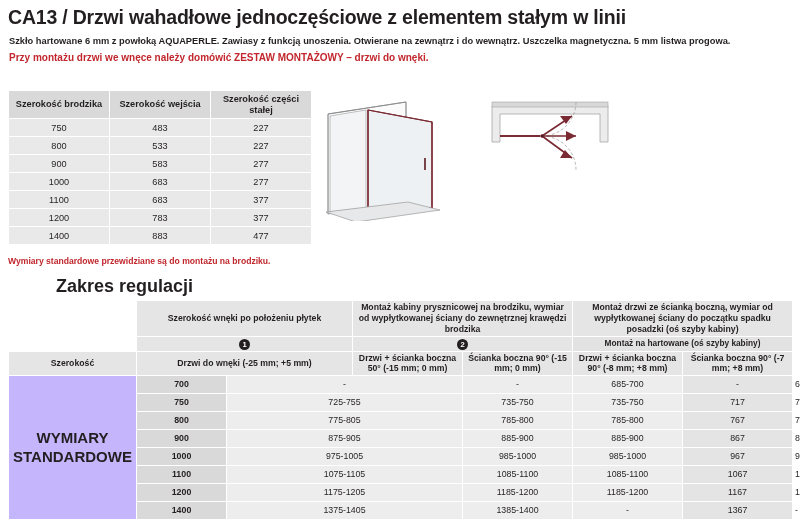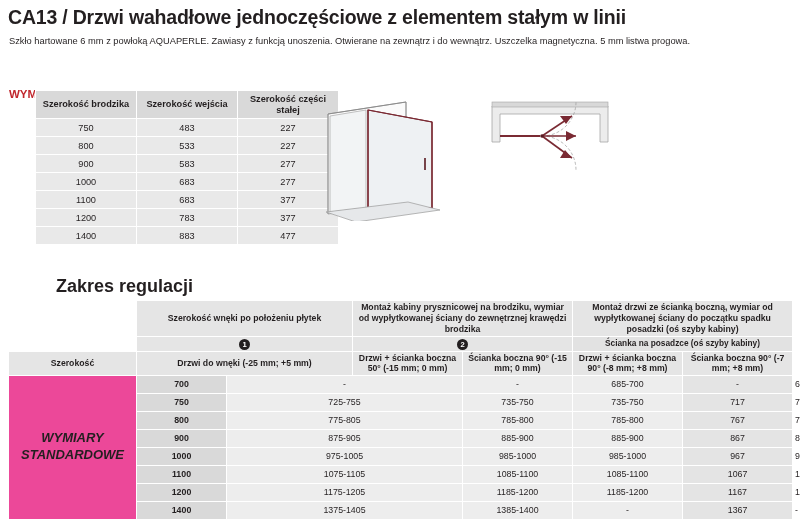--- a/index.html
+++ b/index.html
@@ -29,20 +29,21 @@
     font-weight: bold;
     letter-spacing: -0.2px;
     white-space: nowrap;
   }
   .subtitle {
     position: absolute;
     left: 9px;
     top: 36px;
     font-size: 9.3px;
     white-space: nowrap;
+    font-weight: bold;
   }
   .notice {
     position: absolute;
     left: 9px;
     top: 52px;
     font-size: 10px;
     font-weight: bold;
     color: #c1272d;
     white-space: nowrap;
   }
@@ -58,21 +59,20 @@
   .std-head .black {
     color: #231f20;
   }
   
   .dim-table {
     position: absolute;
     left: 8px;
     top: 90px;
     border-collapse: collapse;
     font-size: 9.2px;
-    margin-left: 27px;
   }
   .dim-table th {
     background: #d9d9d9;
     border: 1px solid #ffffff;
     font-size: 9.2px;
     font-weight: bold;
     padding: 3px 6px;
     line-height: 1.15;
     width: 88px;
     vertical-align: middle;
@@ -164,26 +164,25 @@
     height: 15px;
     font-size: 8.8px;
   }
   .rowhead {
     background: #d9d9d9;
     font-weight: bold;
     font-size: 8.8px;
     height: 15px;
   }
   .sidehead {
-    background: #ec4899;
-    font-weight: bold;
-    font-size: 13px;
+    background: #c4b5fd;
+    font-weight: bold;
+    font-size: 15px;
     line-height: 1.3;
     vertical-align: middle;
-    font-style: italic;
   }
   .badge {
     display: inline-block;
     width: 11px;
     height: 11px;
     border-radius: 50%;
     background: #231f20;
     color: #ffffff;
     font-size: 7.6px;
     line-height: 11px;
@@ -195,20 +194,21 @@
     line-height: 1.2;
   }
 </style>
 </head>
 <body>
 
 <div class="page">
 
   <div class="title">CA13 / Drzwi wahadłowe jednoczęściowe z elementem stałym w linii</div>
   <div class="subtitle">Szkło hartowane 6 mm z powłoką AQUAPERLE. Zawiasy z funkcją unoszenia. Otwierane na zewnątrz i do wewnątrz. Uszczelka magnetyczna. 5 mm listwa progowa.</div>
+  <div class="notice">Przy montażu drzwi we wnęce należy domówić ZESTAW MONTAŻOWY – drzwi do wnęki.</div>
   <div class="std-head">
     <span>WYMIARY STANDARDOWE.</span>
     <span class="black">Wysokość 2000 mm</span>
   </div>
 
   <table class="dim-table">
     <thead>
       <tr>
         <th>Szerokość brodzika</th>
         <th>Szerokość wejścia</th>
@@ -247,20 +247,21 @@
         <td>377</td>
       </tr>
       <tr>
         <td>1400</td>
         <td>883</td>
         <td>477</td>
       </tr>
     </tbody>
   </table>
 
+  <div class="foot-note">Wymiary standardowe przewidziane są do montażu na brodziku.</div>
 
   <div class="draw1">
     <svg width="135" height="125" viewBox="0 0 135 125">
 
       <polygon points="8,18 86,6 86,108 8,118" fill="#fbfbfb" stroke="#9a9a9a" stroke-width="0.8"></polygon>
       <line x1="8" y1="18" x2="8" y2="118" stroke="#8c8c8c" stroke-width="0.8"></line>
       <line x1="86" y1="6" x2="86" y2="108" stroke="#8c8c8c" stroke-width="0.8"></line>
 
       <polygon points="10,20 46,14 46,112 10,116" fill="#f2f4f5" stroke="#a8a8a8" stroke-width="0.7"></polygon>
 
@@ -321,21 +322,21 @@
         <td class="hdr-grey" colspan="2">Montaż drzwi ze ścianką boczną, wymiar od wypłytkowanej ściany do początku spadku posadzki (oś szyby kabiny)</td>
       </tr>
 
       <tr>
         <td class="hdr-grey" colspan="2">
           <span class="badge">1</span>
         </td>
         <td class="hdr-grey" colspan="2">
           <span class="badge">2</span>
         </td>
-        <td class="hdr-grey-light" colspan="2">Ścianka na posadzce (oś szyby kabiny)</td>
+        <td class="hdr-grey-light" colspan="2">Montaż na hartowane (oś szyby kabiny)</td>
       </tr>
 
       <tr>
         <td class="hdr-grey">Szerokość</td>
         <td class="hdr-grey two-line" colspan="2">Drzwi do wnęki (-25 mm; +5 mm)</td>
         <td class="hdr-grey two-line">Drzwi + ścianka boczna 50° (-15 mm; 0 mm)</td>
         <td class="hdr-grey two-line">Ścianka boczna 90° (-15 mm; 0 mm)</td>
         <td class="hdr-grey two-line">Drzwi + ścianka boczna 90° (-8 mm; +8 mm)</td>
         <td class="hdr-grey two-line">Ścianka boczna 90° (-7 mm; +8 mm)</td>
       </tr>

